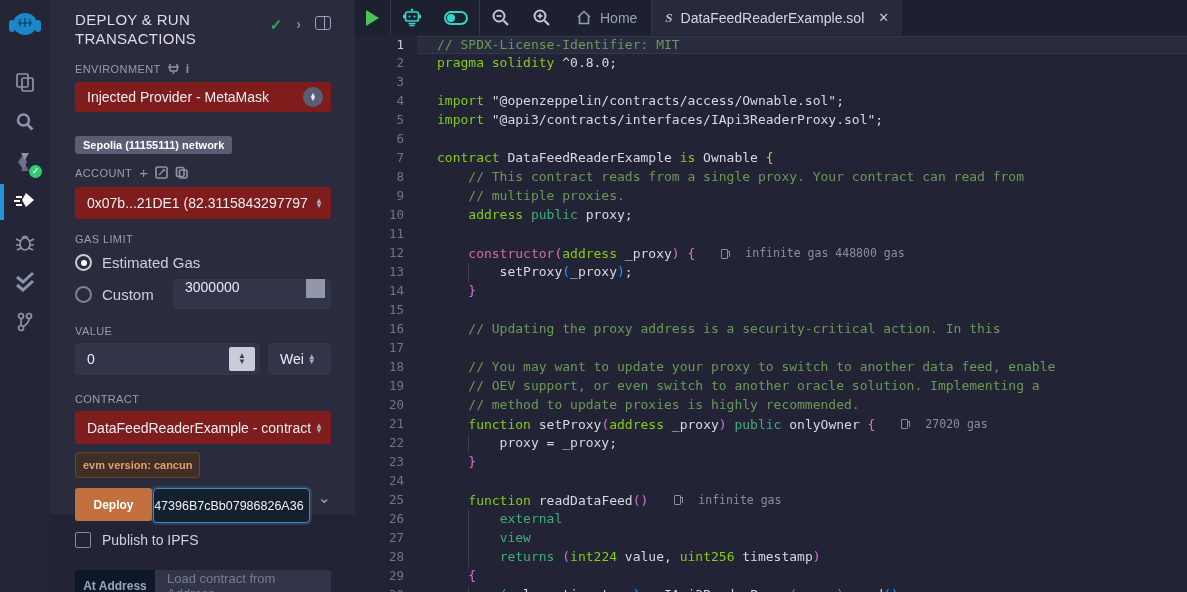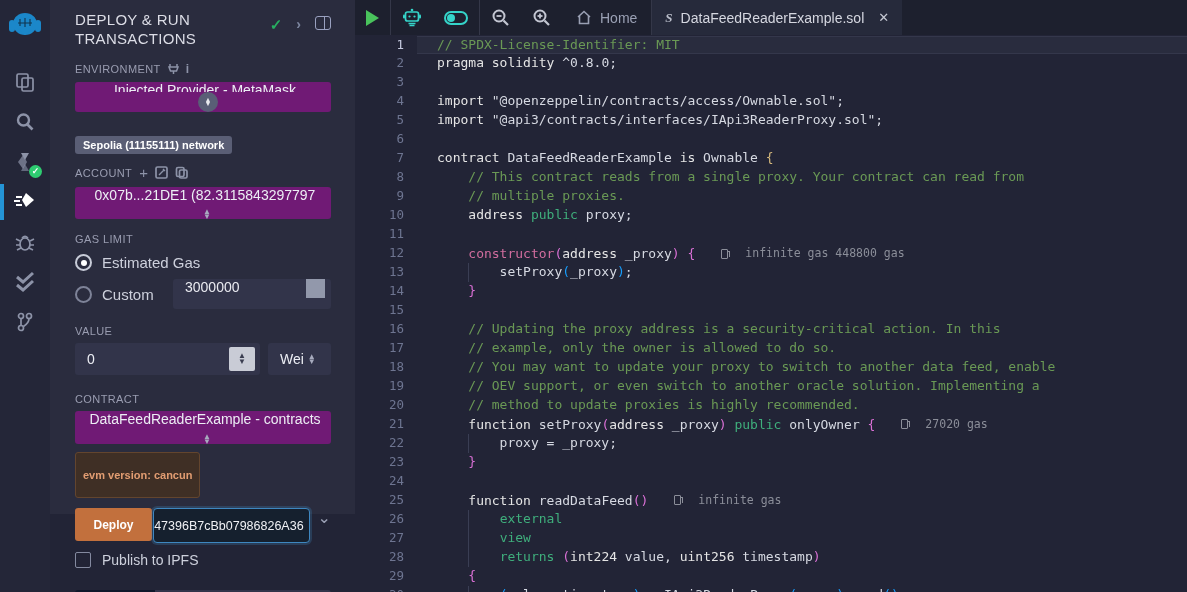--- a/index.html
+++ b/index.html
@@ -25,22 +25,22 @@
   .p-title { font-size:15px; line-height:19px; color:#dcdde6; letter-spacing:.3px; width:160px; }
   .p-title-icons { margin-left:auto; display:flex; align-items:flex-start; gap:14px; padding-top:6px; }
   .ok-check { color:#27ae60; font-size:15px; font-weight:bold; }
   .chev { color:#7d87a0; font-size:14px; font-weight:bold; }
   .cols-icon { width:16px; height:14px; border:1.6px solid #9aa1c0; border-radius:3px; position:relative; }
   .cols-icon::after { content:""; position:absolute; left:55%; top:0; bottom:0; width:1.6px; background:#9aa1c0; }
 
   .lbl { font-size:11px; letter-spacing:.4px; color:#9a9db1; margin-top:14px; display:flex; align-items:center; gap:7px; }
   .lbl .licn { color:#8d93a8; display:inline-flex; }
 
-  .select { margin-top:6px; height:30px; background:#701a75; border-radius:3px; display:flex; align-items:center;
-    padding:0 8px 0 12px; font-size:14px; color:#eceef4; white-space:nowrap; overflow:hidden;flex-direction:column; }
+  .select { margin-top:6px; height:30px; background:#7f1d1d; border-radius:3px; display:flex; align-items:center;
+    padding:0 8px 0 12px; font-size:14px; color:#eceef4; white-space:nowrap; overflow:hidden; }
   .select .txt { overflow:hidden; white-space:nowrap; flex:1; }
   .updown { display:flex; flex-direction:column; line-height:5px; font-size:8px; color:#a7abbe; flex:0 0 auto; margin-left:4px; }
   .env-stepper { width:20px; height:20px; border-radius:50%; background:#595e76; display:flex; flex-direction:column;
     align-items:center; justify-content:center; line-height:4px; font-size:7px; color:#e8e9ee; flex:0 0 auto; margin-left:6px; }
 
   .net-badge { margin-top:24px; display:inline-block; background:#5a5e75; color:#fff; font-size:11px; font-weight:bold;
     padding:3px 8px; border-radius:3px; }
 
   .radio-row { display:flex; align-items:center; margin-top:9px; }
   .radio { width:17px; height:17px; border-radius:50%; border:2px solid #c8ccd8; flex:0 0 17px; position:relative; background:transparent; }
@@ -53,21 +53,21 @@
 
   .value-row { margin-top:6px; display:flex; gap:8px; }
   .value-input { width:185px; height:32px; background:#32344a; border-radius:3px; display:flex; align-items:center;
     padding:0 5px 0 12px; font-size:14px; color:#eceef4; }
   .num-stepper { margin-left:auto; width:26px; height:24px; background:#c9ccd6; border-radius:2px; display:flex; flex-direction:column;
     align-items:center; justify-content:center; color:#3a3d50; font-size:8px; line-height:6px; }
   .unit-select { flex:1; height:32px; background:#32344a; border-radius:3px; display:flex; align-items:center;
     padding:0 8px 0 12px; font-size:14px; color:#eceef4; }
 
   .evm-badge { margin-top:8px; display:inline-block; background:#3f2f25; border:1px solid #63452e; color:#e29d72;
-    font-size:11px; font-weight:bold; padding:16px 7px; border-radius:3px; }
+    font-size:11px; font-weight:bold; padding:6px 7px; border-radius:3px; }
 
   .deploy-row { margin-top:10px; display:flex; align-items:flex-start; }
   .btn-deploy { width:80px; height:33px; background:#c2703d; border:none; border-radius:3px; color:#fff;
     font-size:12px; font-weight:bold; font-family:inherit; }
   .deploy-input { width:162px; height:35px; margin-left:1px; background:#15202e; border:1.5px solid #3e87c0; border-radius:4px;
     box-shadow:0 0 0 2px rgba(62,135,192,.25); display:flex; align-items:center; justify-content:flex-end;
     padding:0 4px; font-size:12.5px; color:#f0f1f5; overflow:hidden; white-space:nowrap; }
   .caret { width:1px; height:16px; background:#fff; margin-left:1px; }
   .deploy-expand { margin-left:8px; color:#9aa0b4; font-size:16px; }
 
@@ -94,21 +94,21 @@
   .s-icon { color:#b9bdc9; font-size:13px; font-weight:bold; font-family:"Liberation Serif", serif; font-style:italic; }
   .close-x { color:#c6c9d4; font-size:13px; margin-left:6px; }
   .tab-rest { flex:1; height:35px; background:#1d202e; }
 
   .editor { flex:1; position:relative; font-family:"DejaVu Sans Mono", monospace; font-size:13px; overflow:hidden; padding-top:.5px; }
   .cl { display:flex; height:18.97px; line-height:18.97px; white-space:pre; }
   .ln { width:62px; text-align:right; padding-right:13px; color:#6e7591; flex:0 0 62px; font-size:12.5px; }
   .lc { flex:1; padding-left:20px; color:#d6d9e2; position:relative; }
   .cl.cur .ln { color:#c6cbe0; }
   .cl.cur .lc { background:#292c3e; box-shadow:inset 0 1px 0 #34374b, inset 0 -1px 0 #34374b; }
-  .tk-c { color:#6A9955; } .tk-k { color:#e5e5e5; } .tk-t { color:#3fae7c; }
+  .tk-c { color:#6A9955; } .tk-k { color:#84cc16; } .tk-t { color:#3fae7c; }
   .tk-m { color:#d16d9e; } .tk-b1 { color:#d7ba7d; } .tk-b2 { color:#da70d6; }
   .tk-b3 { color:#179fff; } .tk-f { color:#d6d9e2; }
   .guide { position:absolute; left:51px; top:0; bottom:0; width:1px; background:#3a3e54; }
   .gas { margin-left:26px; color:#8b8e99; font-size:11.5px; display:inline-flex; align-items:center; gap:17px; }
   .pump { display:inline-block; width:7px; height:10px; border:1px solid #8b8e99; border-radius:1px; position:relative; }
   .pump::after { content:""; position:absolute; right:-3px; top:1px; width:2px; height:5px; border-right:1px solid #8b8e99; border-top:1px solid #8b8e99; }
 
   svg .st { stroke:#8d93a8; stroke-width:1.7; fill:none; }
 </style>
 </head>
@@ -360,21 +360,21 @@
           <div class="cl"><span class="ln">7</span><span class="lc"><span class="tk-k">contract</span><span class="tk-f"> DataFeedReaderExample </span><span class="tk-k">is</span><span class="tk-f"> Ownable </span><span class="tk-b1">{</span></span></div>
           <div class="cl"><span class="ln">8</span><span class="lc"><span class="tk-f">    </span><span class="tk-c">// This contract reads from a single proxy. Your contract can read from</span></span></div>
           <div class="cl"><span class="ln">9</span><span class="lc"><span class="tk-f">    </span><span class="tk-c">// multiple proxies.</span></span></div>
           <div class="cl"><span class="ln">10</span><span class="lc"><span class="tk-f">    </span><span class="tk-k">address</span><span class="tk-f"> </span><span class="tk-t">public</span><span class="tk-f"> proxy;</span></span></div>
           <div class="cl"><span class="ln">11</span><span class="lc"></span></div>
           <div class="cl"><span class="ln">12</span><span class="lc"><span class="tk-f">    </span><span class="tk-m">constructor</span><span class="tk-b2">(</span><span class="tk-k">address</span><span class="tk-f"> _proxy</span><span class="tk-b2">)</span><span class="tk-f"> </span><span class="tk-b2">{</span><span class="gas"><i class="pump"></i><span>infinite gas 448800 gas</span></span></span></div>
           <div class="cl"><span class="ln">13</span><span class="lc"><i class="guide"></i><span class="tk-f">        setProxy</span><span class="tk-b3">(</span><span class="tk-f">_proxy</span><span class="tk-b3">)</span><span class="tk-f">;</span></span></div>
           <div class="cl"><span class="ln">14</span><span class="lc"><span class="tk-f">    </span><span class="tk-b2">}</span></span></div>
           <div class="cl"><span class="ln">15</span><span class="lc"></span></div>
           <div class="cl"><span class="ln">16</span><span class="lc"><span class="tk-f">    </span><span class="tk-c">// Updating the proxy address is a security-critical action. In this</span></span></div>
-          <div class="cl"><span class="ln">17</span><span class="lc"><span class="tk-f">    </span><span class="tk-c">// example, only the owner is allowed to do so.</span></span></div>
+          <div class="cl"><span class="ln">17</span><span class="lc"><span class="tk-f">    </span></span></div>
           <div class="cl"><span class="ln">18</span><span class="lc"><span class="tk-f">    </span><span class="tk-c">// You may want to update your proxy to switch to another data feed, enable</span></span></div>
           <div class="cl"><span class="ln">19</span><span class="lc"><span class="tk-f">    </span><span class="tk-c">// OEV support, or even switch to another oracle solution. Implementing a</span></span></div>
           <div class="cl"><span class="ln">20</span><span class="lc"><span class="tk-f">    </span><span class="tk-c">// method to update proxies is highly recommended.</span></span></div>
           <div class="cl"><span class="ln">21</span><span class="lc"><span class="tk-f">    </span><span class="tk-k">function</span><span class="tk-f"> setProxy</span><span class="tk-b2">(</span><span class="tk-k">address</span><span class="tk-f"> _proxy</span><span class="tk-b2">)</span><span class="tk-f"> </span><span class="tk-t">public</span><span class="tk-f"> onlyOwner </span><span class="tk-b2">{</span><span class="gas"><i class="pump"></i><span>27020 gas</span></span></span></div>
           <div class="cl"><span class="ln">22</span><span class="lc"><i class="guide"></i><span class="tk-f">        proxy = _proxy;</span></span></div>
           <div class="cl"><span class="ln">23</span><span class="lc"><span class="tk-f">    </span><span class="tk-b2">}</span></span></div>
           <div class="cl"><span class="ln">24</span><span class="lc"></span></div>
           <div class="cl"><span class="ln">25</span><span class="lc"><span class="tk-f">    </span><span class="tk-k">function</span><span class="tk-f"> readDataFeed</span><span class="tk-b2">()</span><span class="gas"><i class="pump"></i><span>infinite gas</span></span></span></div>
           <div class="cl"><span class="ln">26</span><span class="lc"><i class="guide"></i><span class="tk-f">        </span><span class="tk-t">external</span></span></div>
           <div class="cl"><span class="ln">27</span><span class="lc"><i class="guide"></i><span class="tk-f">        </span><span class="tk-t">view</span></span></div>

